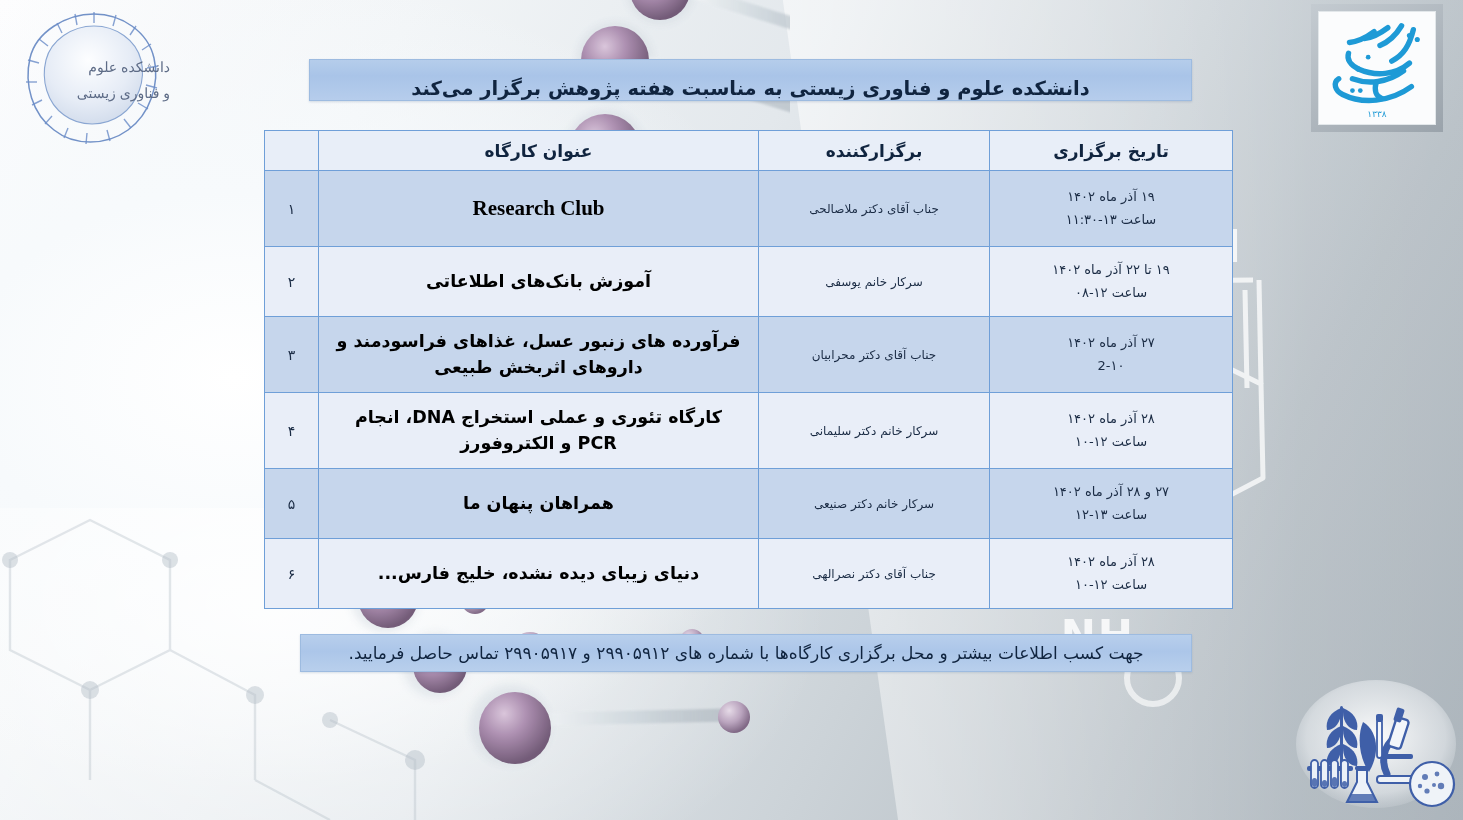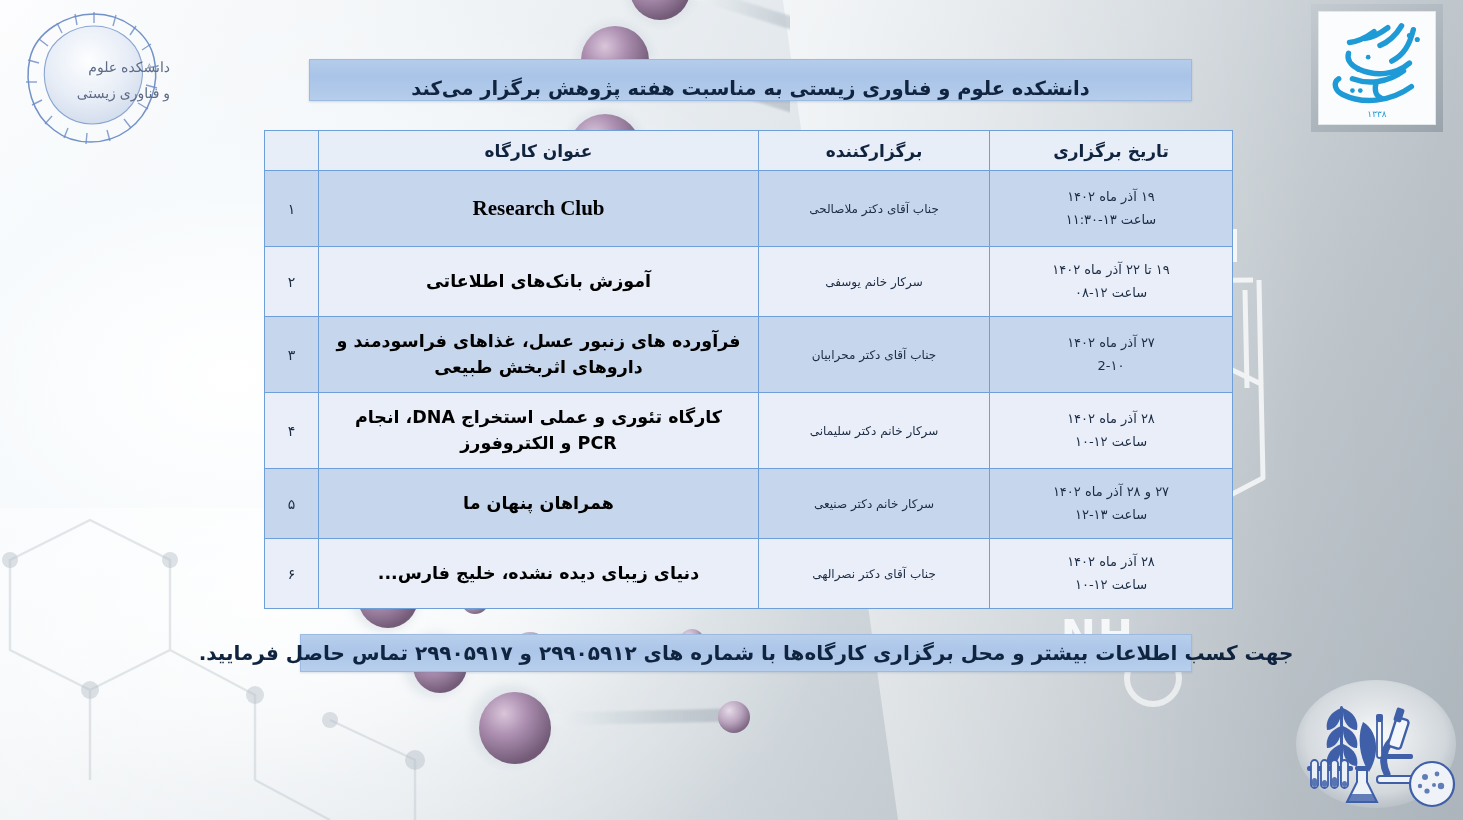--- a/index.html
+++ b/index.html
@@ -199,22 +199,22 @@
     left: 300px; top: 634px;
     width: 892px; height: 38px;
     background: linear-gradient(180deg, #b8cfec 0%, #acc6e9 45%, #b8cfec 100%);
     border: 1px solid #9dbbe0;
     display: flex;
     align-items: center;
     justify-content: center;
     box-shadow: 0 1px 2px rgba(80,110,150,0.2);
   }
   .footer-text {
-    font-size: 20px;
-    font-weight: 700;
+    font-size: 17px;
+    font-weight: 400;
     color: #10243f;
     white-space: nowrap;
   }
 </style>
 </head>
 <body>
 
 <div id="poster">
 
   <div class="bg-band bg-sheen-1"></div>

